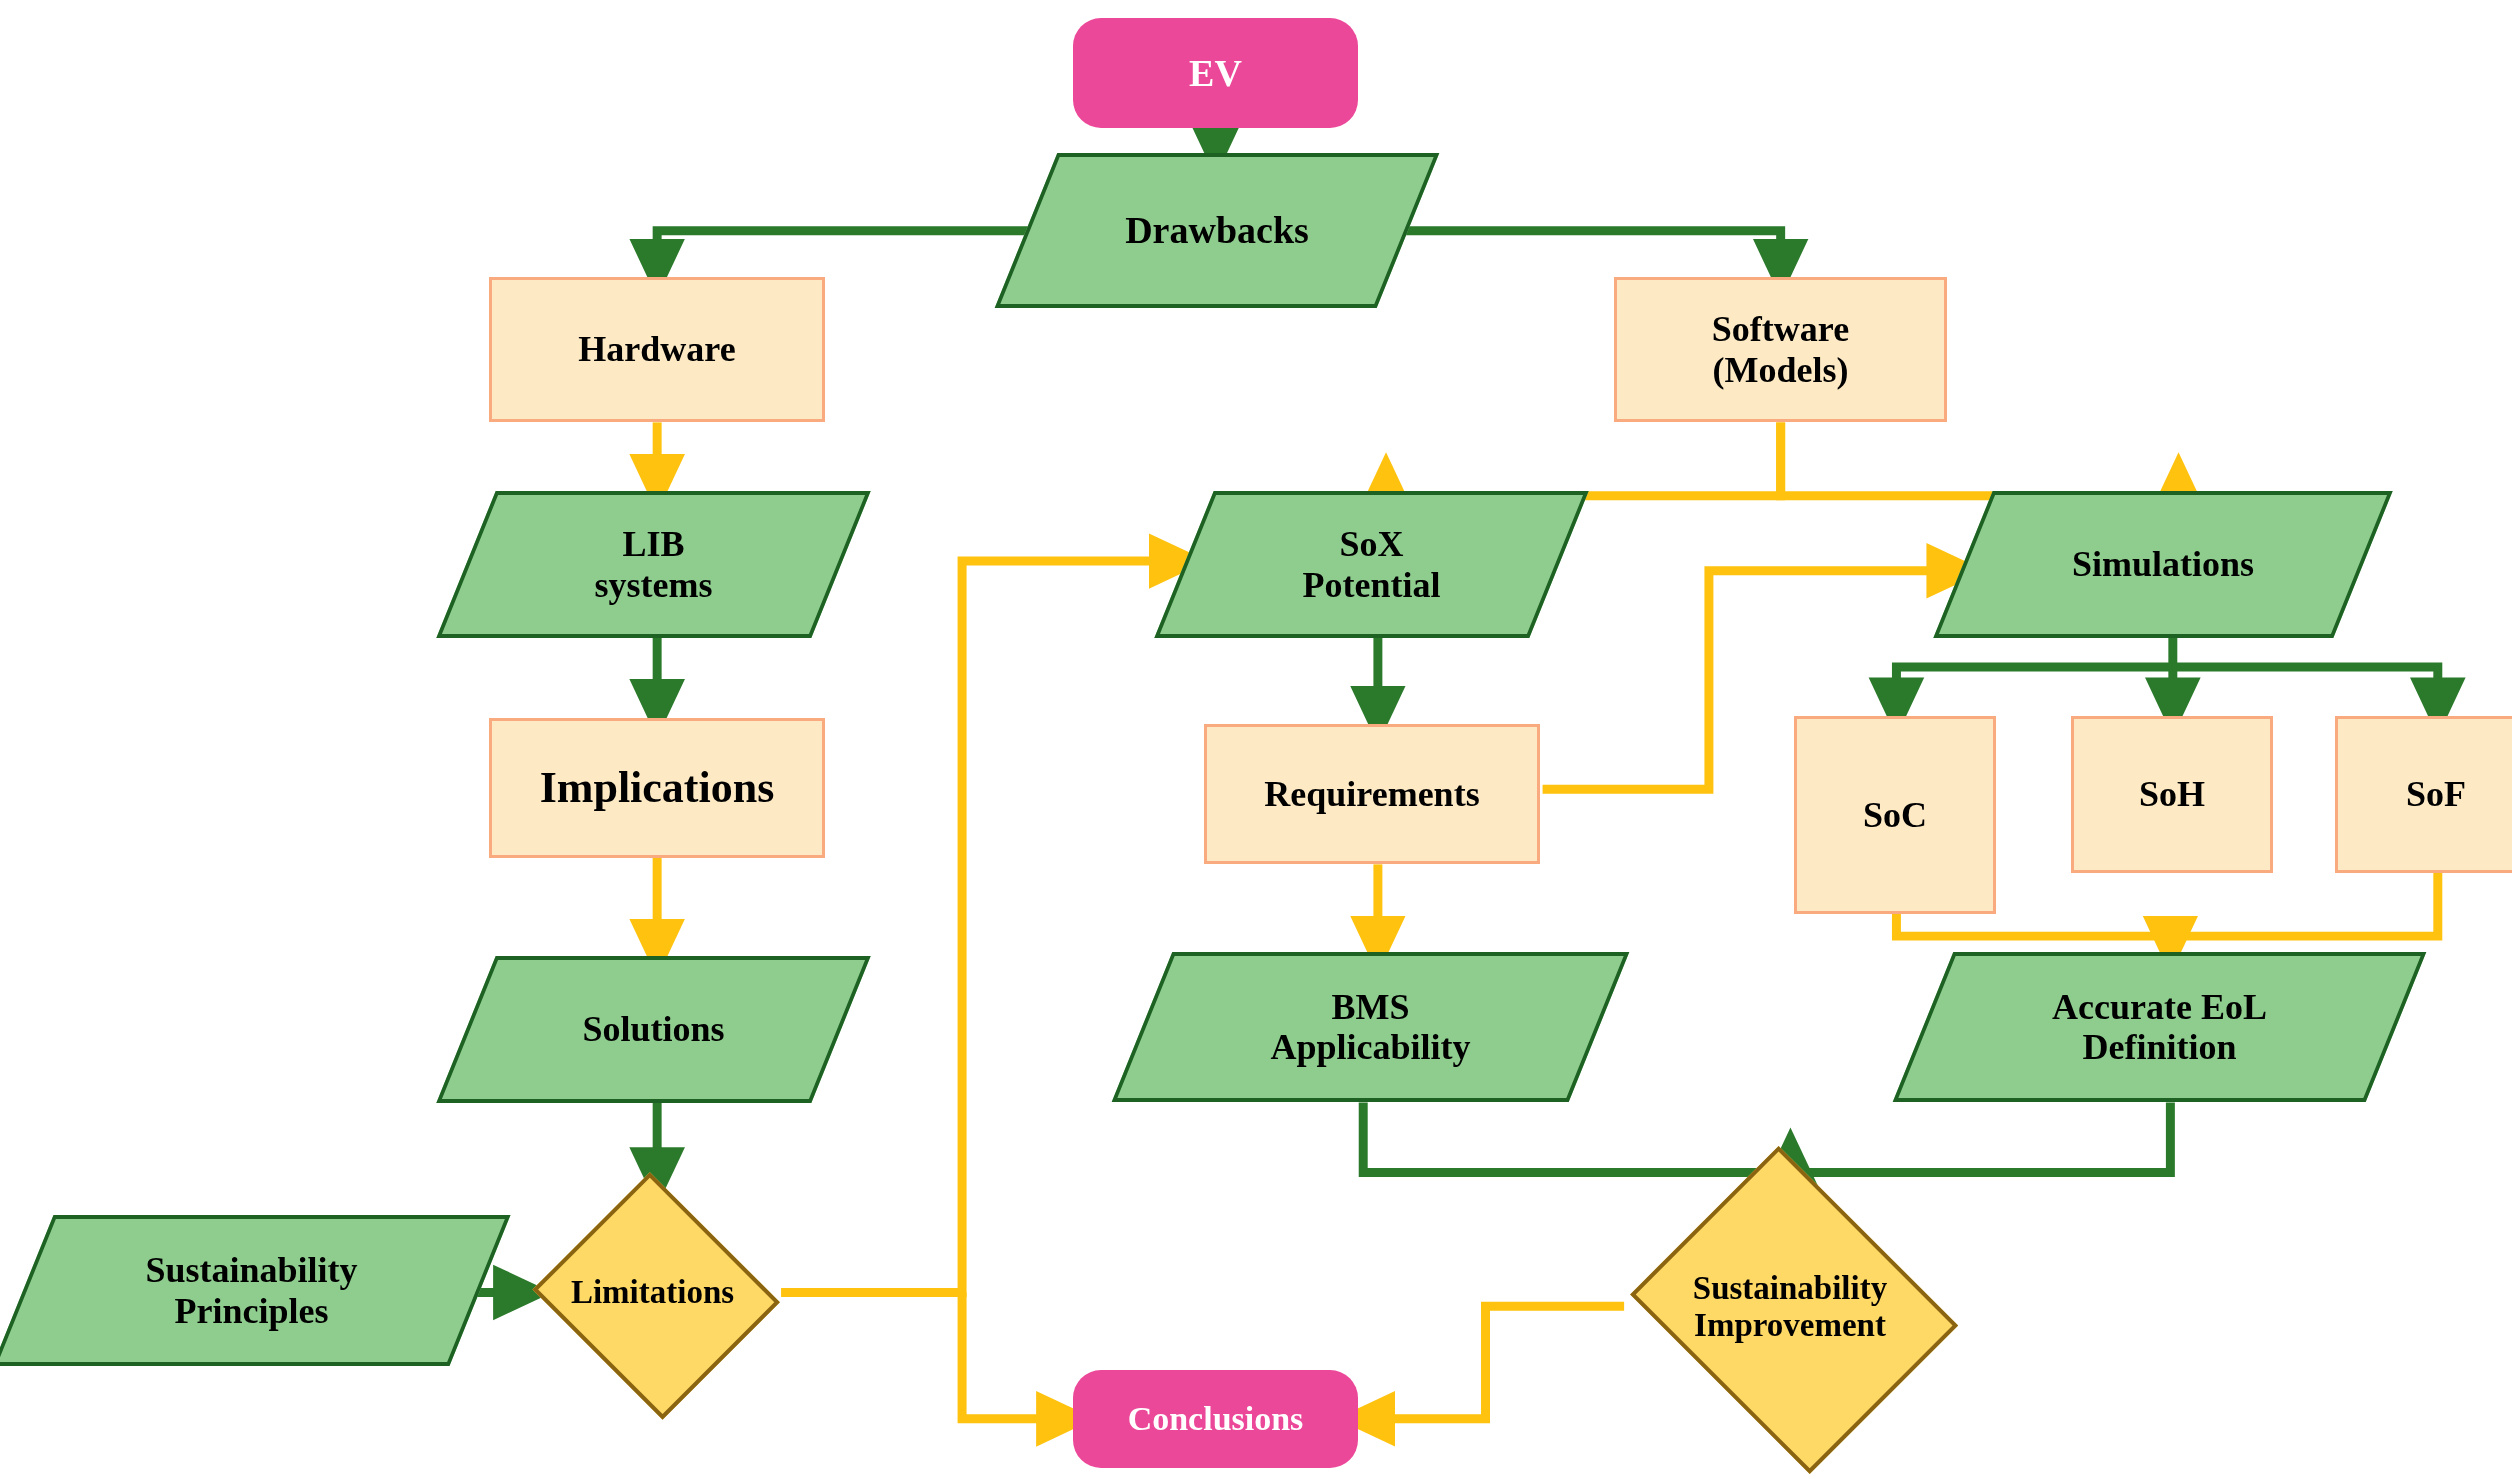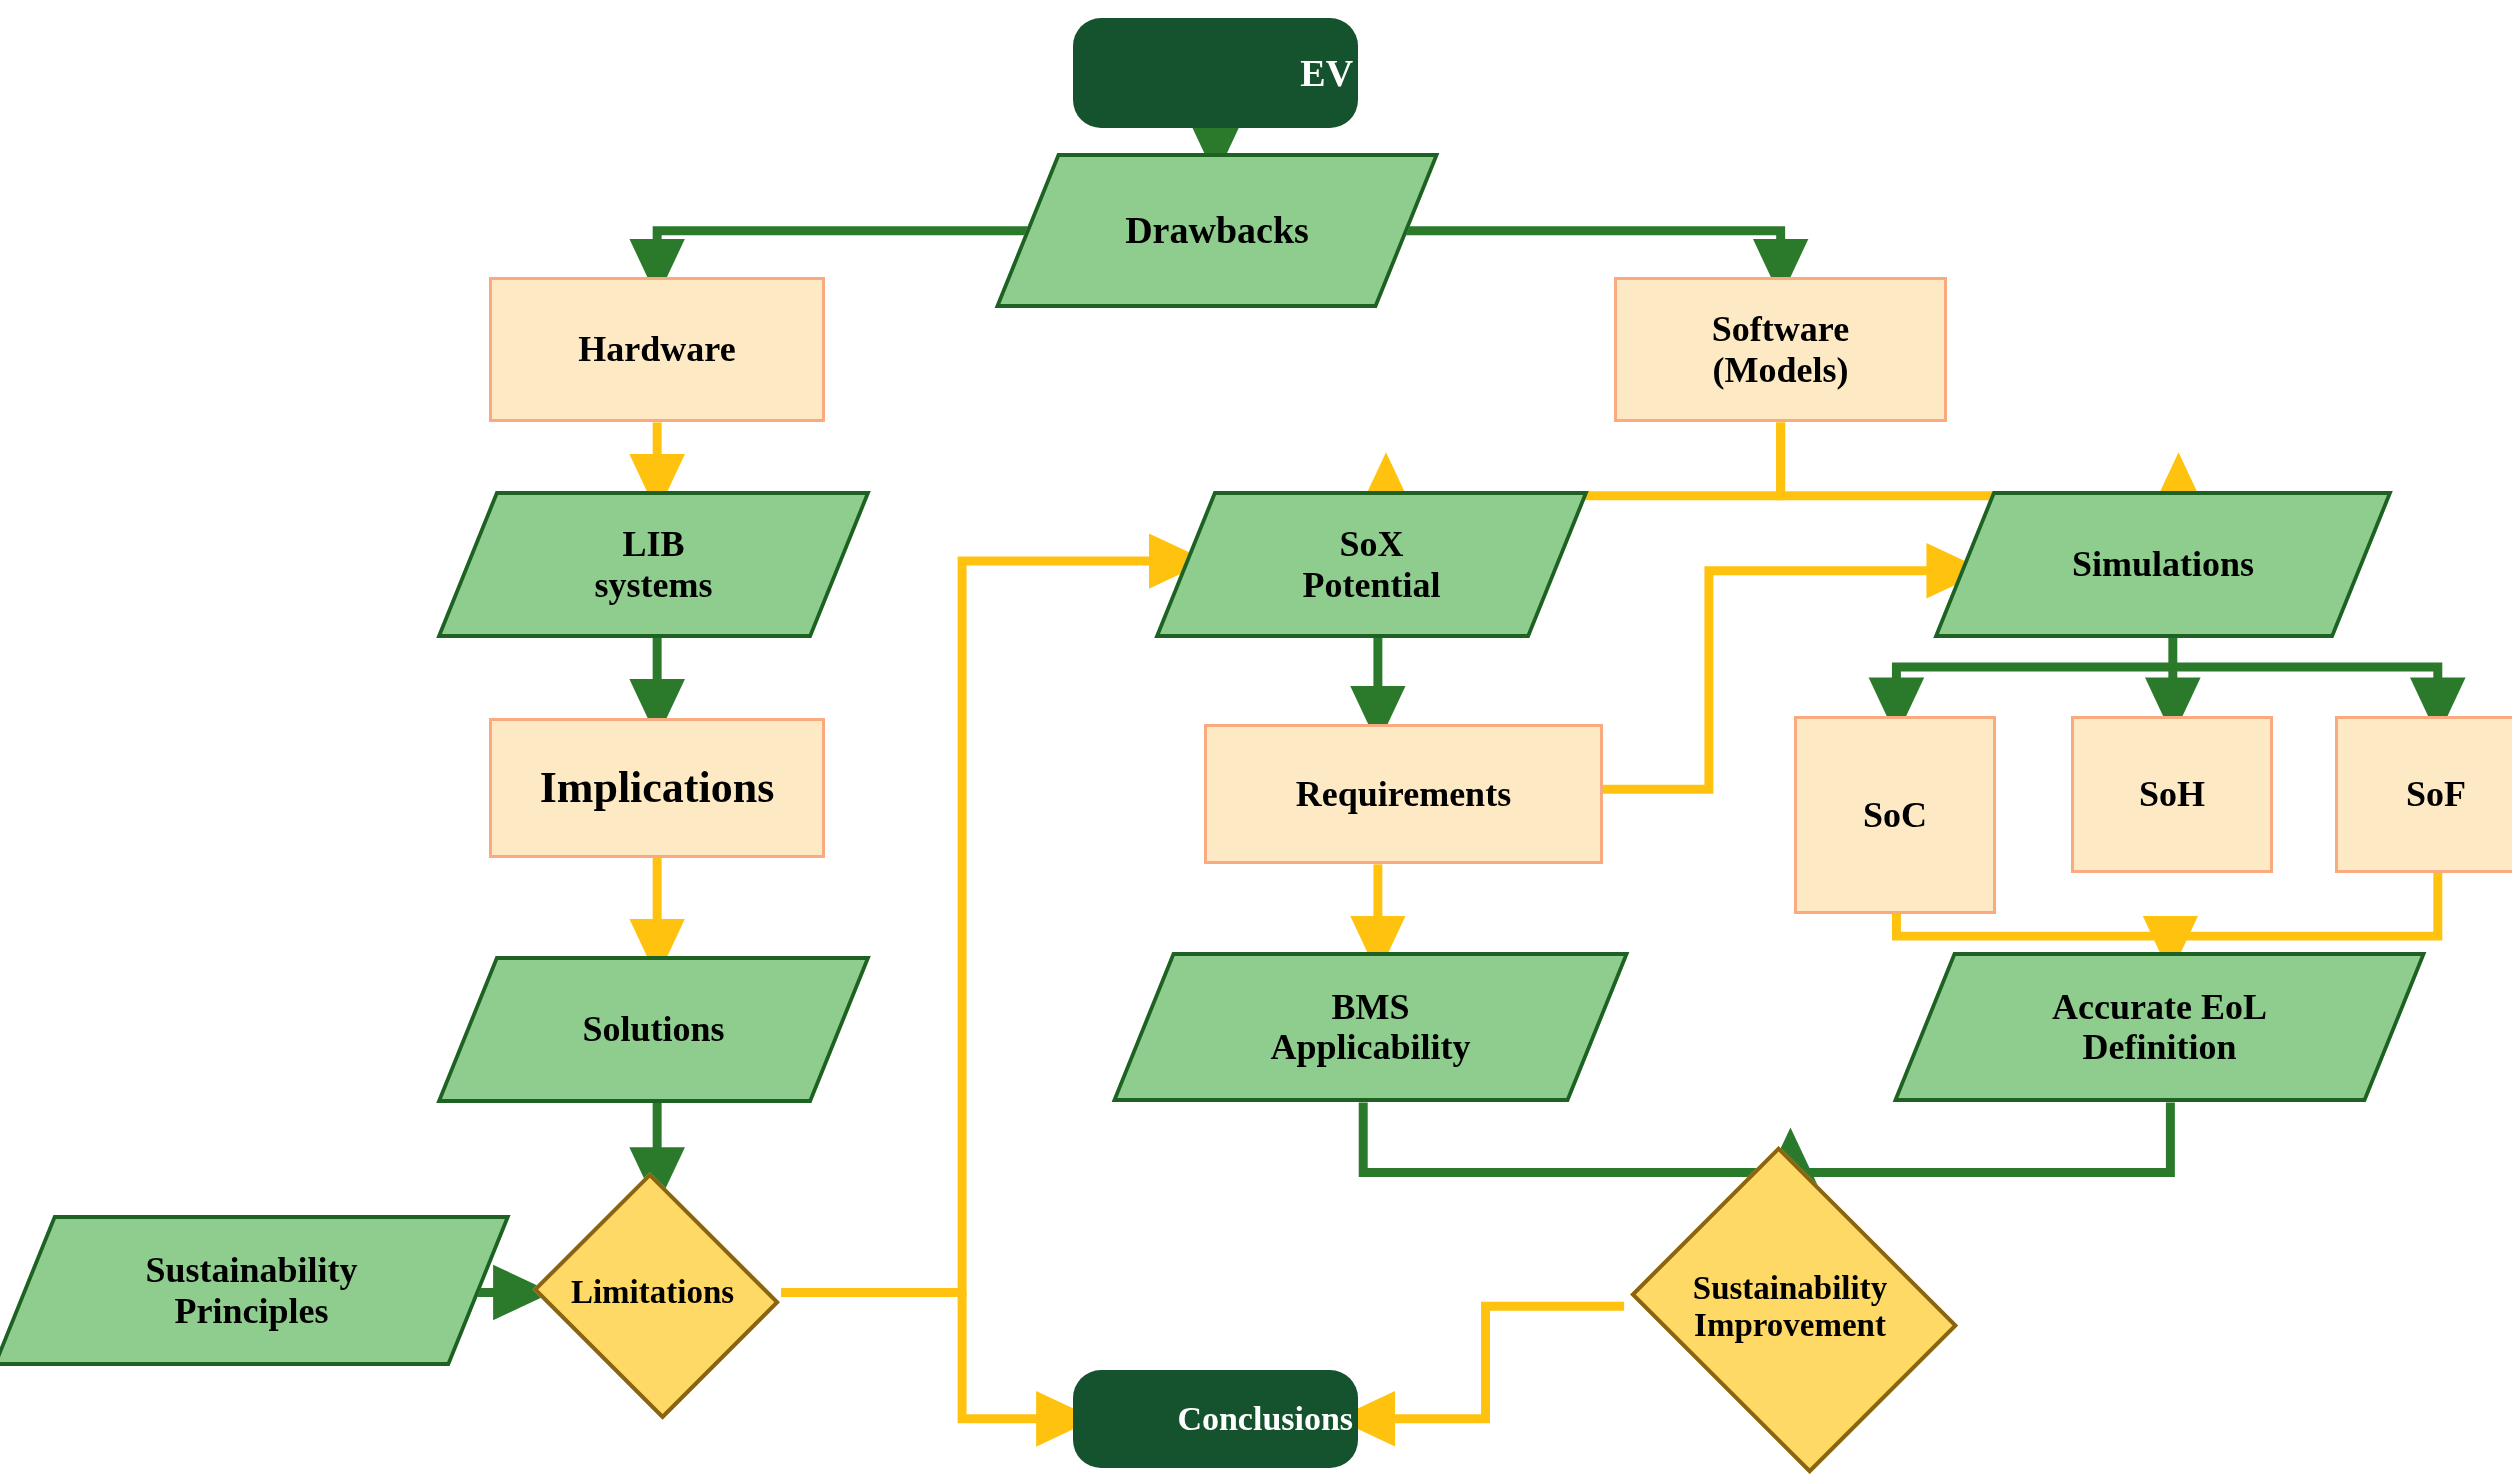--- a/index.html
+++ b/index.html
@@ -4,21 +4,21 @@
 <style>
   html,body{margin:0;padding:0;background:#ffffff;}
   body{font-family:"Liberation Serif","DejaVu Serif",serif;}
   #stage{position:relative;width:2512px;height:1480px;background:#fff;overflow:hidden;}
   #edges{position:absolute;left:0;top:0;width:2512px;height:1480px;}
   .node{position:absolute;display:flex;align-items:center;justify-content:center;
         text-align:center;font-weight:bold;color:#000;line-height:1.12;
         box-sizing:border-box;}
   .node .lbl{position:relative;z-index:3;white-space:pre-line;padding:0 4.9px;}
   
-  .n-terminal{background:#14532d;color:#fff;border-radius:28px;justify-content:flex-end;}
+  .n-terminal{background:#ec4899;color:#fff;border-radius:28px;}
   
   .n-process{background:#fdeac4;border:3.3px solid #f9ab7f;}
   
   .n-data{background:transparent;}
   .n-data .shape{position:absolute;inset:0;background:#8fcd8f;border:4.1px solid #1d6123;
         transform:skewX(-22deg);z-index:1;}
   
   .n-decision{background:transparent;}
   .n-decision .shape{position:absolute;left:14%;top:14%;width:72%;height:72%;
         background:#ffd966;border:4.1px solid #8a6410;transform:rotate(45deg);z-index:1;}
@@ -106,21 +106,21 @@
         <span class="lbl">SoX
 Potential</span>
       </div>
       <div class="node n-data" style="left: 1963px; top: 491px; width: 400px; height: 147px; font-size: 36px;">
         <div class="shape"></div>
         <span class="lbl">Simulations</span>
       </div>
       <div class="node n-process" style="left: 489px; top: 718px; width: 336px; height: 140px; font-size: 44px;">
         <span class="lbl">Implications</span>
       </div>
-      <div class="node n-process" style="left: 1204px; top: 724px; width: 399px; height: 140px; font-size: 36px;">
+      <div class="node n-process" style="left: 1204px; top: 724px; width: 336px; height: 140px; font-size: 36px;">
         <span class="lbl">Requirements</span>
       </div>
       <div class="node n-process" style="left: 1794px; top: 716px; width: 202px; height: 198px; font-size: 36px;">
         <span class="lbl">SoC</span>
       </div>
       <div class="node n-process" style="left: 2071px; top: 716px; width: 202px; height: 157px; font-size: 36px;">
         <span class="lbl">SoH</span>
       </div>
       <div class="node n-process" style="left: 2335px; top: 716px; width: 202px; height: 157px; font-size: 36px;">
         <span class="lbl">SoF</span>

